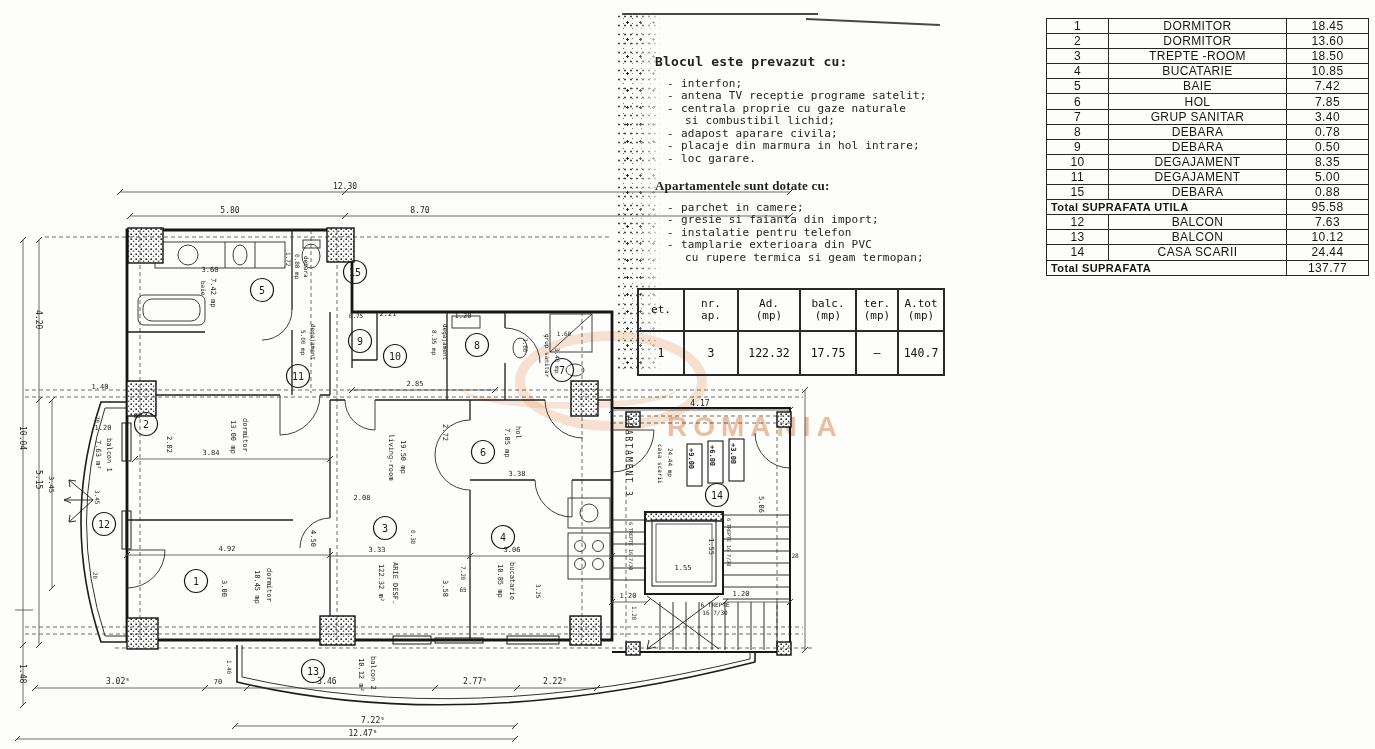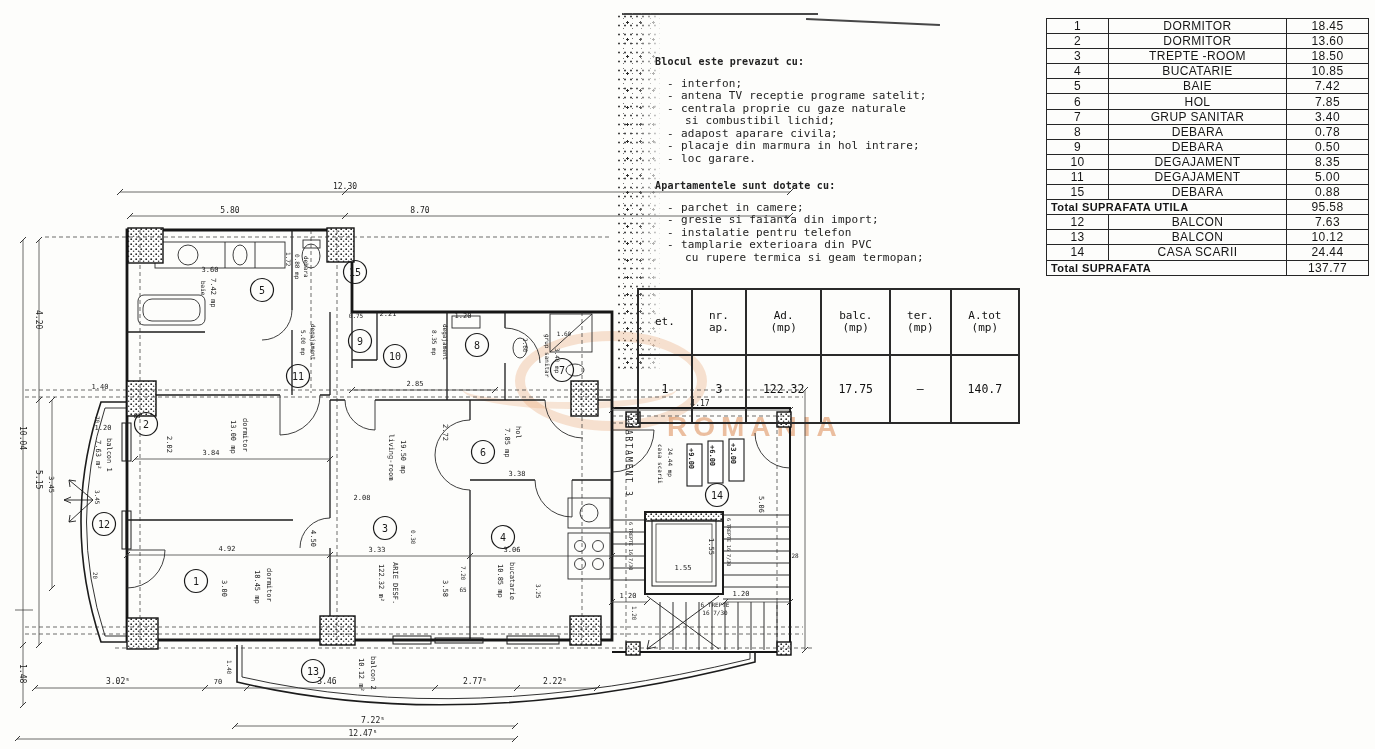--- a/index.html
+++ b/index.html
@@ -11,29 +11,29 @@
       radial-gradient(circle,#3a3a3a .9px,transparent 1.2px),
       radial-gradient(circle,#6a6a6a .7px,transparent 1px),
       radial-gradient(circle,#222 1.1px,transparent 1.4px);
     background-size:6px 9px,9px 5px,13px 17px;background-position:0 0,3px 4px,5px 2px;
     -webkit-mask-image:linear-gradient(to right,rgba(0,0,0,.95) 40%,rgba(0,0,0,.15));
             mask-image:linear-gradient(to right,rgba(0,0,0,.95) 40%,rgba(0,0,0,.15));}
   .scanline{background:#474747;}
   
   #notes{left:655px;top:56px;width:310px;font-size:11px;line-height:12.5px;
          letter-spacing:.2px;color:#222;}
-  #notes .ttl{font-size:10px;margin:0 0 9px 0;font-weight:bold;}
-  #notes .ttl2{margin:15px 0 9px 0;}
+  #notes .ttl{font-size:13px;margin:0 0 9px 0;font-weight:bold;}
+  #notes .ttl2{margin:15px 0 9px 0;font-family:Liberation Serif, serif;}
   .note-line{white-space:pre;padding-left:12px;}
   .note-line .dash{display:inline-block;width:14px;}
   .note-line.cont{padding-left:16px;}
   
   #summary{left:637px;top:288px;border-collapse:collapse;table-layout:fixed;
            font-family:"DejaVu Sans Mono",monospace;font-size:11px;color:#111;}
-  #summary td,#summary th{border:2px solid #2a2a2a;text-align:center;padding:16px;
+  #summary td,#summary th{border:2px solid #2a2a2a;text-align:center;padding:4px;
            font-weight:normal;line-height:12px;}
   #summary th{height:32px;}
   #summary td{height:34px;font-size:11.5px;}
   
   #roomtbl{left:1046px;top:18px;border-collapse:collapse;table-layout:fixed;
            font-family:"Liberation Sans",sans-serif;font-size:12px;color:#161616;}
   #roomtbl td{border:1.6px solid #262626;height:14.1px;padding:0 2px;text-align:center;
            letter-spacing:.4px;white-space:nowrap;overflow:hidden;}
   #roomtbl td.tot{text-align:left;font-weight:bold;font-size:11px;padding-left:4px;}
   #roomtbl td.atot{font-weight:normal;}

